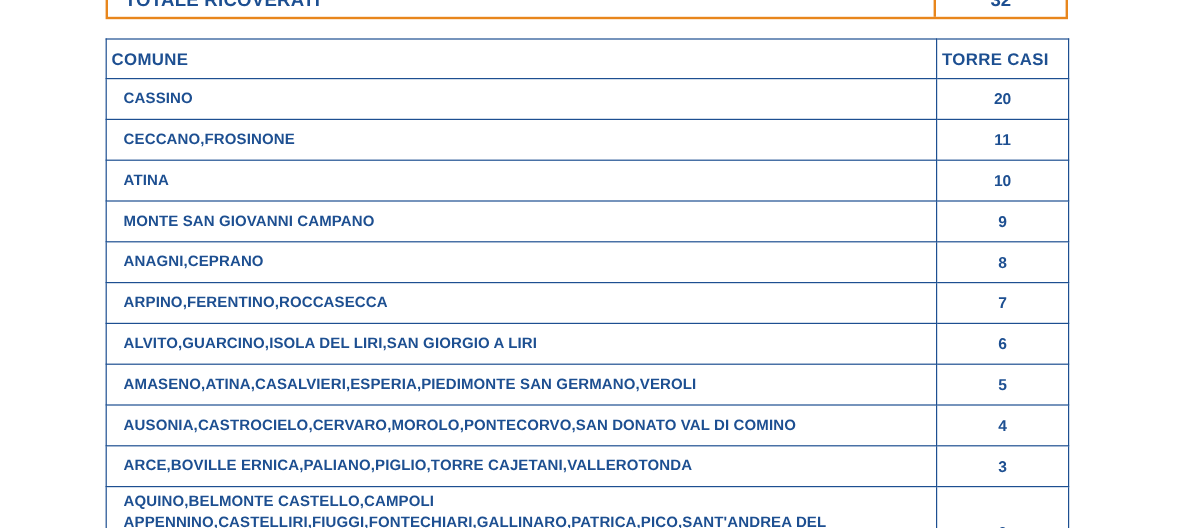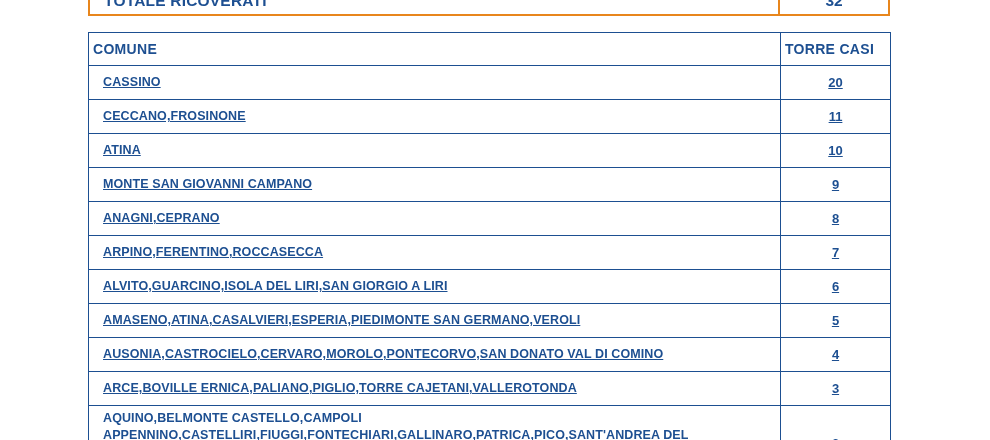--- a/index.html
+++ b/index.html
@@ -89,21 +89,21 @@
     text-align: left;
     padding: 4px 0 4px 14px;
     line-height: 16.5px;
     letter-spacing: 0.1px;
   }
   td.casi {
     font-size: 13px;
     text-align: center;
     padding: 4px;
   }
-  tr.r-single td { height: 25px; text-decoration: underline; }
+  tr.r-single td { height: 25px; }
 </style>
 </head>
 <body>
 
 <div class="page">
 
   <div class="summary-bar">
     <div class="summary-label">TOTALE RICOVERATI</div>
     <div class="summary-value">32</div>
   </div>

